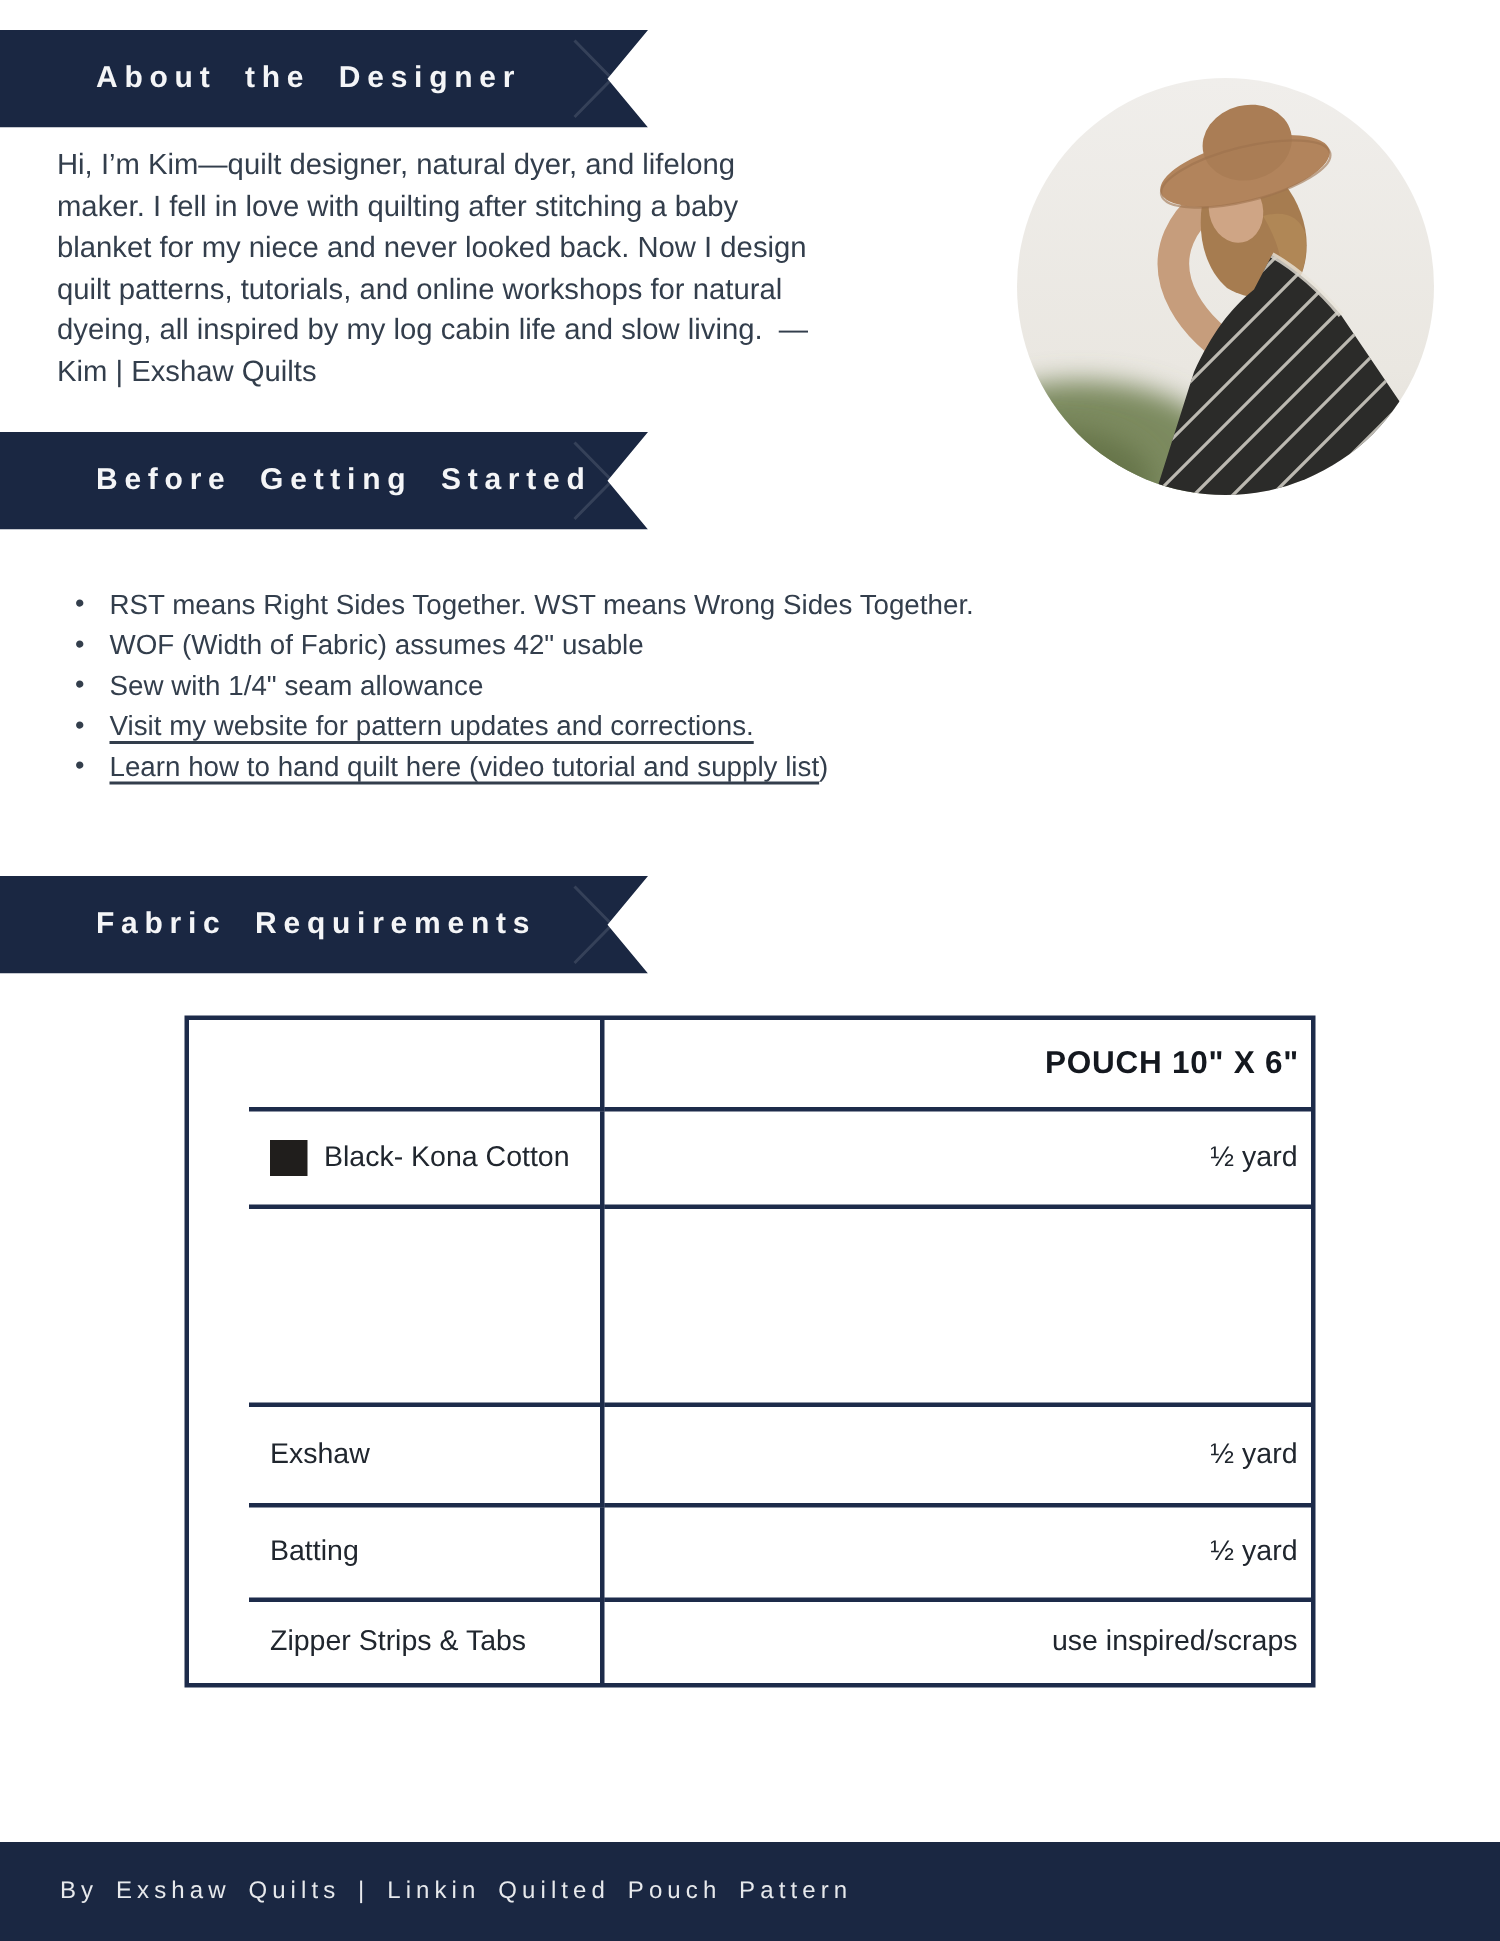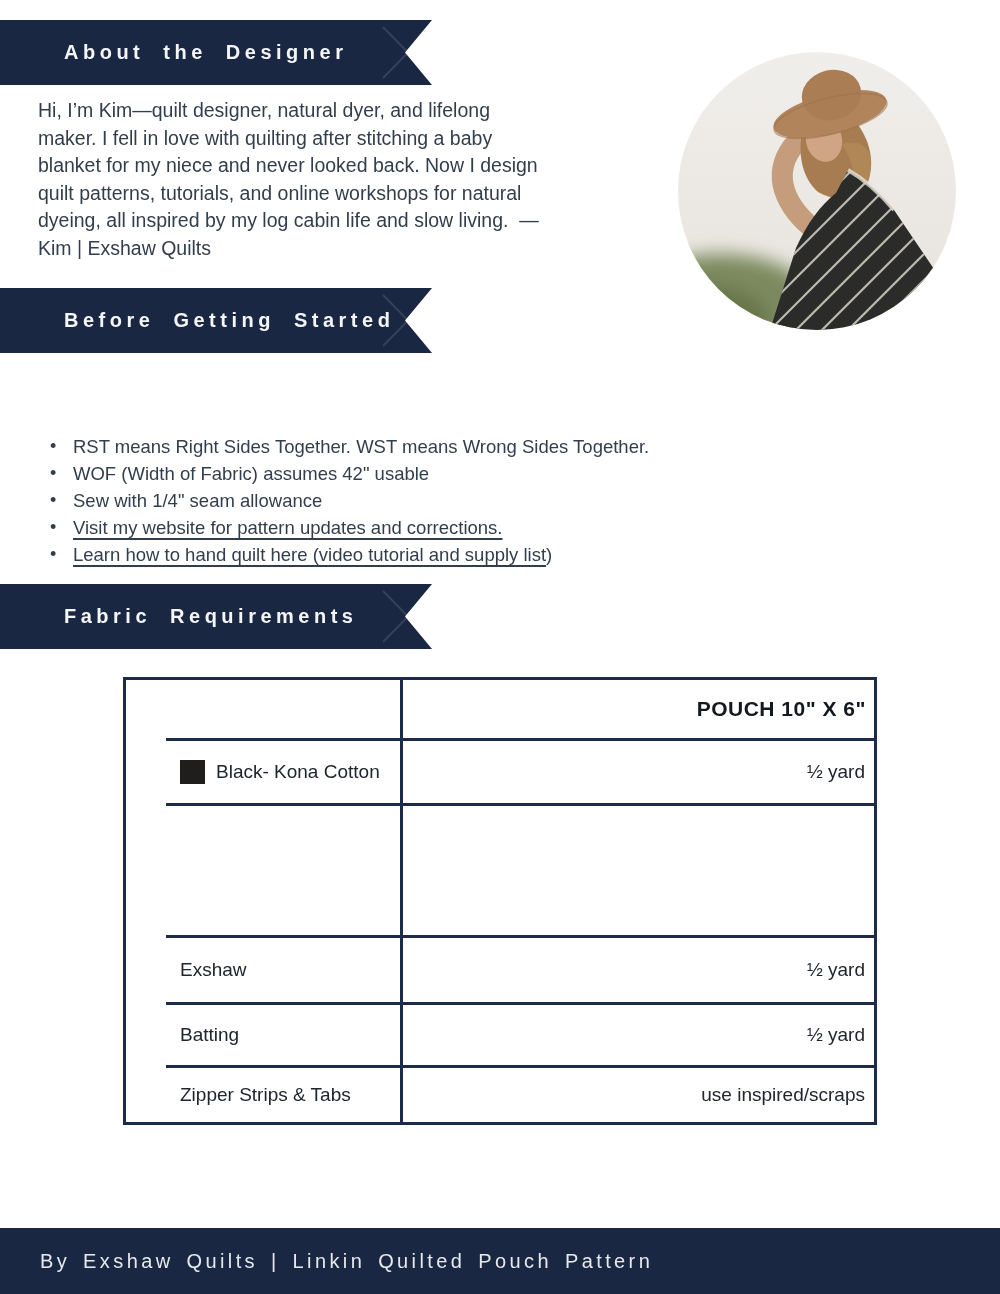--- a/index.html
+++ b/index.html
@@ -30,21 +30,21 @@
   }
 
   
   .photo {
     position:absolute; left:678px; top:52px; width:278px; height:278px;
     border-radius:50%; overflow:hidden;
   }
   .photo svg { display:block; }
 
   
-  .bullets { position:absolute; left:40px; top:389px; width:920px; list-style:none;margin-top:44px; }
+  .bullets { position:absolute; left:40px; top:389px; width:920px; list-style:none; }
   .bullets li {
     position:relative; padding-left:33px;
     color:#333e4c; font-size:18.5px; line-height:27px; white-space:nowrap;
   }
   .bullets li::before {
     content:"\2022"; position:absolute; left:10px; top:0;
     color:#333e4c; font-size:18px;
   }
   .bullets .u {
     text-decoration:underline; text-underline-offset:4px; text-decoration-thickness:1.5px;
@@ -69,21 +69,21 @@
     display:inline-block; width:25px; height:24px; background:#201e1c;
     margin-right:11px; flex:none;
   }
 
   
   .footer {
     position:absolute; left:0; top:1228px; width:1000px; height:66px;
     background:#1a2742; display:flex; align-items:center;
   }
   .footer span {
-    margin-left:40px; color:#e7e9ec; font-size:20px;
+    margin-left:40px; color:#e7e9ec; font-size:16px;
     letter-spacing:3.4px; word-spacing:4px; white-space:nowrap;
   }
 </style>
 </head>
 <body>
 
 <div class="page">
 
   <div class="ribbon" id="ribbon-about">
     <svg width="432" height="65" viewBox="0 0 432 65">

